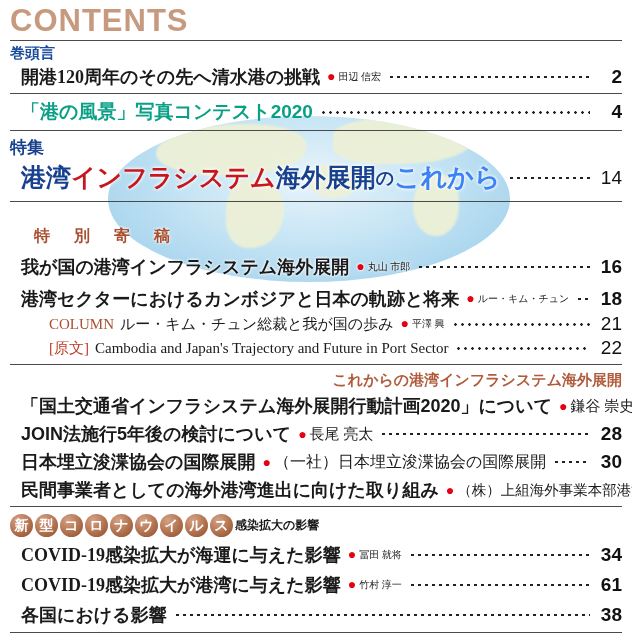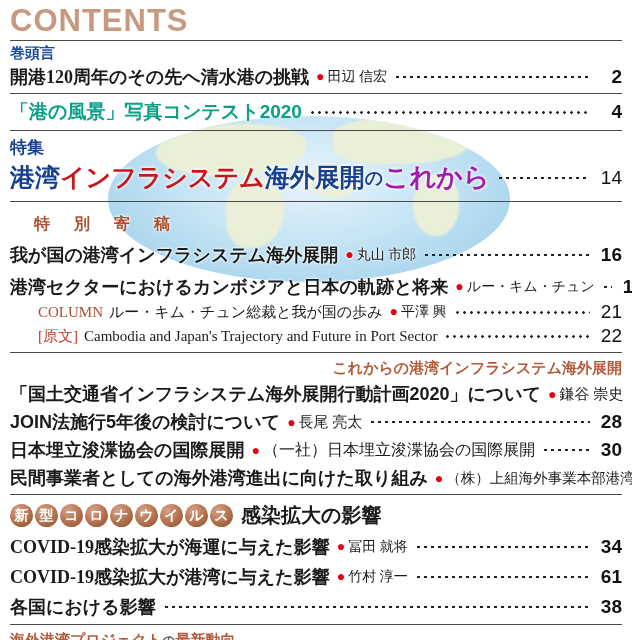--- a/index.html
+++ b/index.html
@@ -17,66 +17,66 @@
     background:radial-gradient(ellipse at 50% 38%, #e8f4fb 0%, #c9e6f5 40%, #aed8ef 72%, #9bcbe8 100%);
     overflow:hidden;}
   .globe .land{position:absolute;background:#ecf0d6;opacity:.95;filter:blur(1px);}
   .land.l1{left:48px;top:8px;width:150px;height:52px;border-radius:60% 40% 55% 45%;}
   .land.l2{left:225px;top:2px;width:140px;height:46px;border-radius:45% 55% 60% 40%;}
   .land.l3{left:118px;top:62px;width:58px;height:70px;border-radius:50% 50% 60% 40%;}
   .land.l4{left:305px;top:58px;width:46px;height:62px;border-radius:55% 45% 50% 50%;}
   .land.l5{left:200px;top:48px;width:52px;height:34px;border-radius:50%;}
   
   .hr{border:none;border-top:1.6px solid #4a4a4a;margin:0;}
-  .row{display:flex;align-items:center;white-space:nowrap;}
+  .row{display:flex;align-items:center;white-space:nowrap;margin-left:11px;}
   .leader{flex:1 1 12px;min-width:12px;height:1em;margin:0 6px 0 5px;
     background-image:radial-gradient(circle,#222 1.15px,transparent 1.5px);
     background-size:7px 100%;background-repeat:repeat-x;background-position:2px 58%;}
   .pagenum{font-family:"Liberation Sans","DejaVu Sans",sans-serif;font-size:19px;
     min-width:26px;text-align:right;color:#111;}
   .bullet{color:#e60012;font-size:14px;margin:0 3px 0 7px;flex:0 0 auto;}
-  .author{font-size:14px;font-weight:normal;}
+  .author{font-size:10px;font-weight:normal;}
   .serifb{font-family:"Liberation Serif","DejaVu Serif",serif;font-weight:bold;}
   .gothic{font-family:"Liberation Sans","DejaVu Sans",sans-serif;font-weight:bold;}
   
   .contents-title{font:bold 31px "Liberation Sans","DejaVu Sans",sans-serif;
     color:#c79a7f;letter-spacing:1px;line-height:34px;}
   .sec-kantogen{color:#1b4b9c;font:bold 15px "Liberation Sans",sans-serif;margin-top:3px;}
   .r-kantogen{margin-top:2px;font-size:18px;}
   .r-photo{margin-top:5px;font-size:19px;}
   .r-photo .t{color:#0aa086;}
   
   .f-label{color:#17418f;font-size:17px;font-weight:bold;margin-top:5px;
     text-shadow:0 0 3px #fff,0 0 3px #fff;}
   .r-feature{margin-top:1px;text-shadow:0 0 3px #fff,0 0 4px #fff;}
   .r-feature .b1,.r-feature .b2{color:#17418f;font-size:25px;font-weight:bold;}
   .r-feature .rd{color:#c8161d;font-size:25px;font-weight:bold;}
   .r-feature .no{color:#17418f;font-size:18px;font-weight:bold;}
-  .r-feature .bd{color:#a21caf;font:bold 26px "Liberation Sans",sans-serif;}
+  .r-feature .bd{color:#3b82f6;font:bold 26px "Liberation Sans",sans-serif;}
   
   .sp-label{color:#a8502f;font-size:16px;font-weight:bold;letter-spacing:10px;
-    margin-top:12px;text-shadow:0 0 3px #fff,0 0 3px #fff;padding-left:24px;}
+    margin-top:24px;text-shadow:0 0 3px #fff,0 0 3px #fff;padding-left:24px;}
   .r-sp{margin-top:8px;font-size:18px;text-shadow:0 0 3px #fff,0 0 3px #fff;}
   .r-sub{margin-top:2px;font-size:15px;padding-left:28px;text-shadow:0 0 3px #fff;}
   .r-sub .pre{color:#a8502f;margin-right:6px;font-weight:normal;}
   .r-sub .pre.red{color:#bb3a22;}
   .r-sub .t{font-weight:normal;}
   
   .ko-label{color:#b05c3c;font:bold 15px "Liberation Sans",sans-serif;margin-top:6px;text-align:right;}
   .r-ko{margin-top:4px;font-size:18px;}
   .r-ko .author{font-size:15px;}
   .r-ko .org{font-size:16px;font-weight:normal;}
   .r-ko .org.small{font-size:14.5px;}
   
   .cv-label{margin-top:7px;display:flex;align-items:center;}
   .cv-circle{display:inline-flex;align-items:center;justify-content:center;
     width:23px;height:23px;border-radius:50%;margin-right:2px;
     background:radial-gradient(circle at 35% 28%, #d3a287 0%, #b97a58 45%, #9d5c3a 80%, #8c4a2c 100%);
     color:#fff;font:bold 14px "Liberation Serif",serif;flex:0 0 auto;}
-  .cv-suffix{font-size:20px;font-weight:bold;margin-left:6px;}
+  .cv-suffix{font-size:12px;font-weight:bold;}
   .r-cv{margin-top:6px;font-size:18px;align-items:center;}
   
   .pj-label{margin-top:6px;font:bold 15px "Liberation Sans",sans-serif;color:#b05c3c;}
   .pj-label .no{color:#666;font-size:13px;}
   .m2{margin-top:2px;} .m4{margin-top:4px;} .m5{margin-top:5px;} .m6{margin-top:6px;}
 </style>
 </head>
 <body>
 
 <div class="globe">

